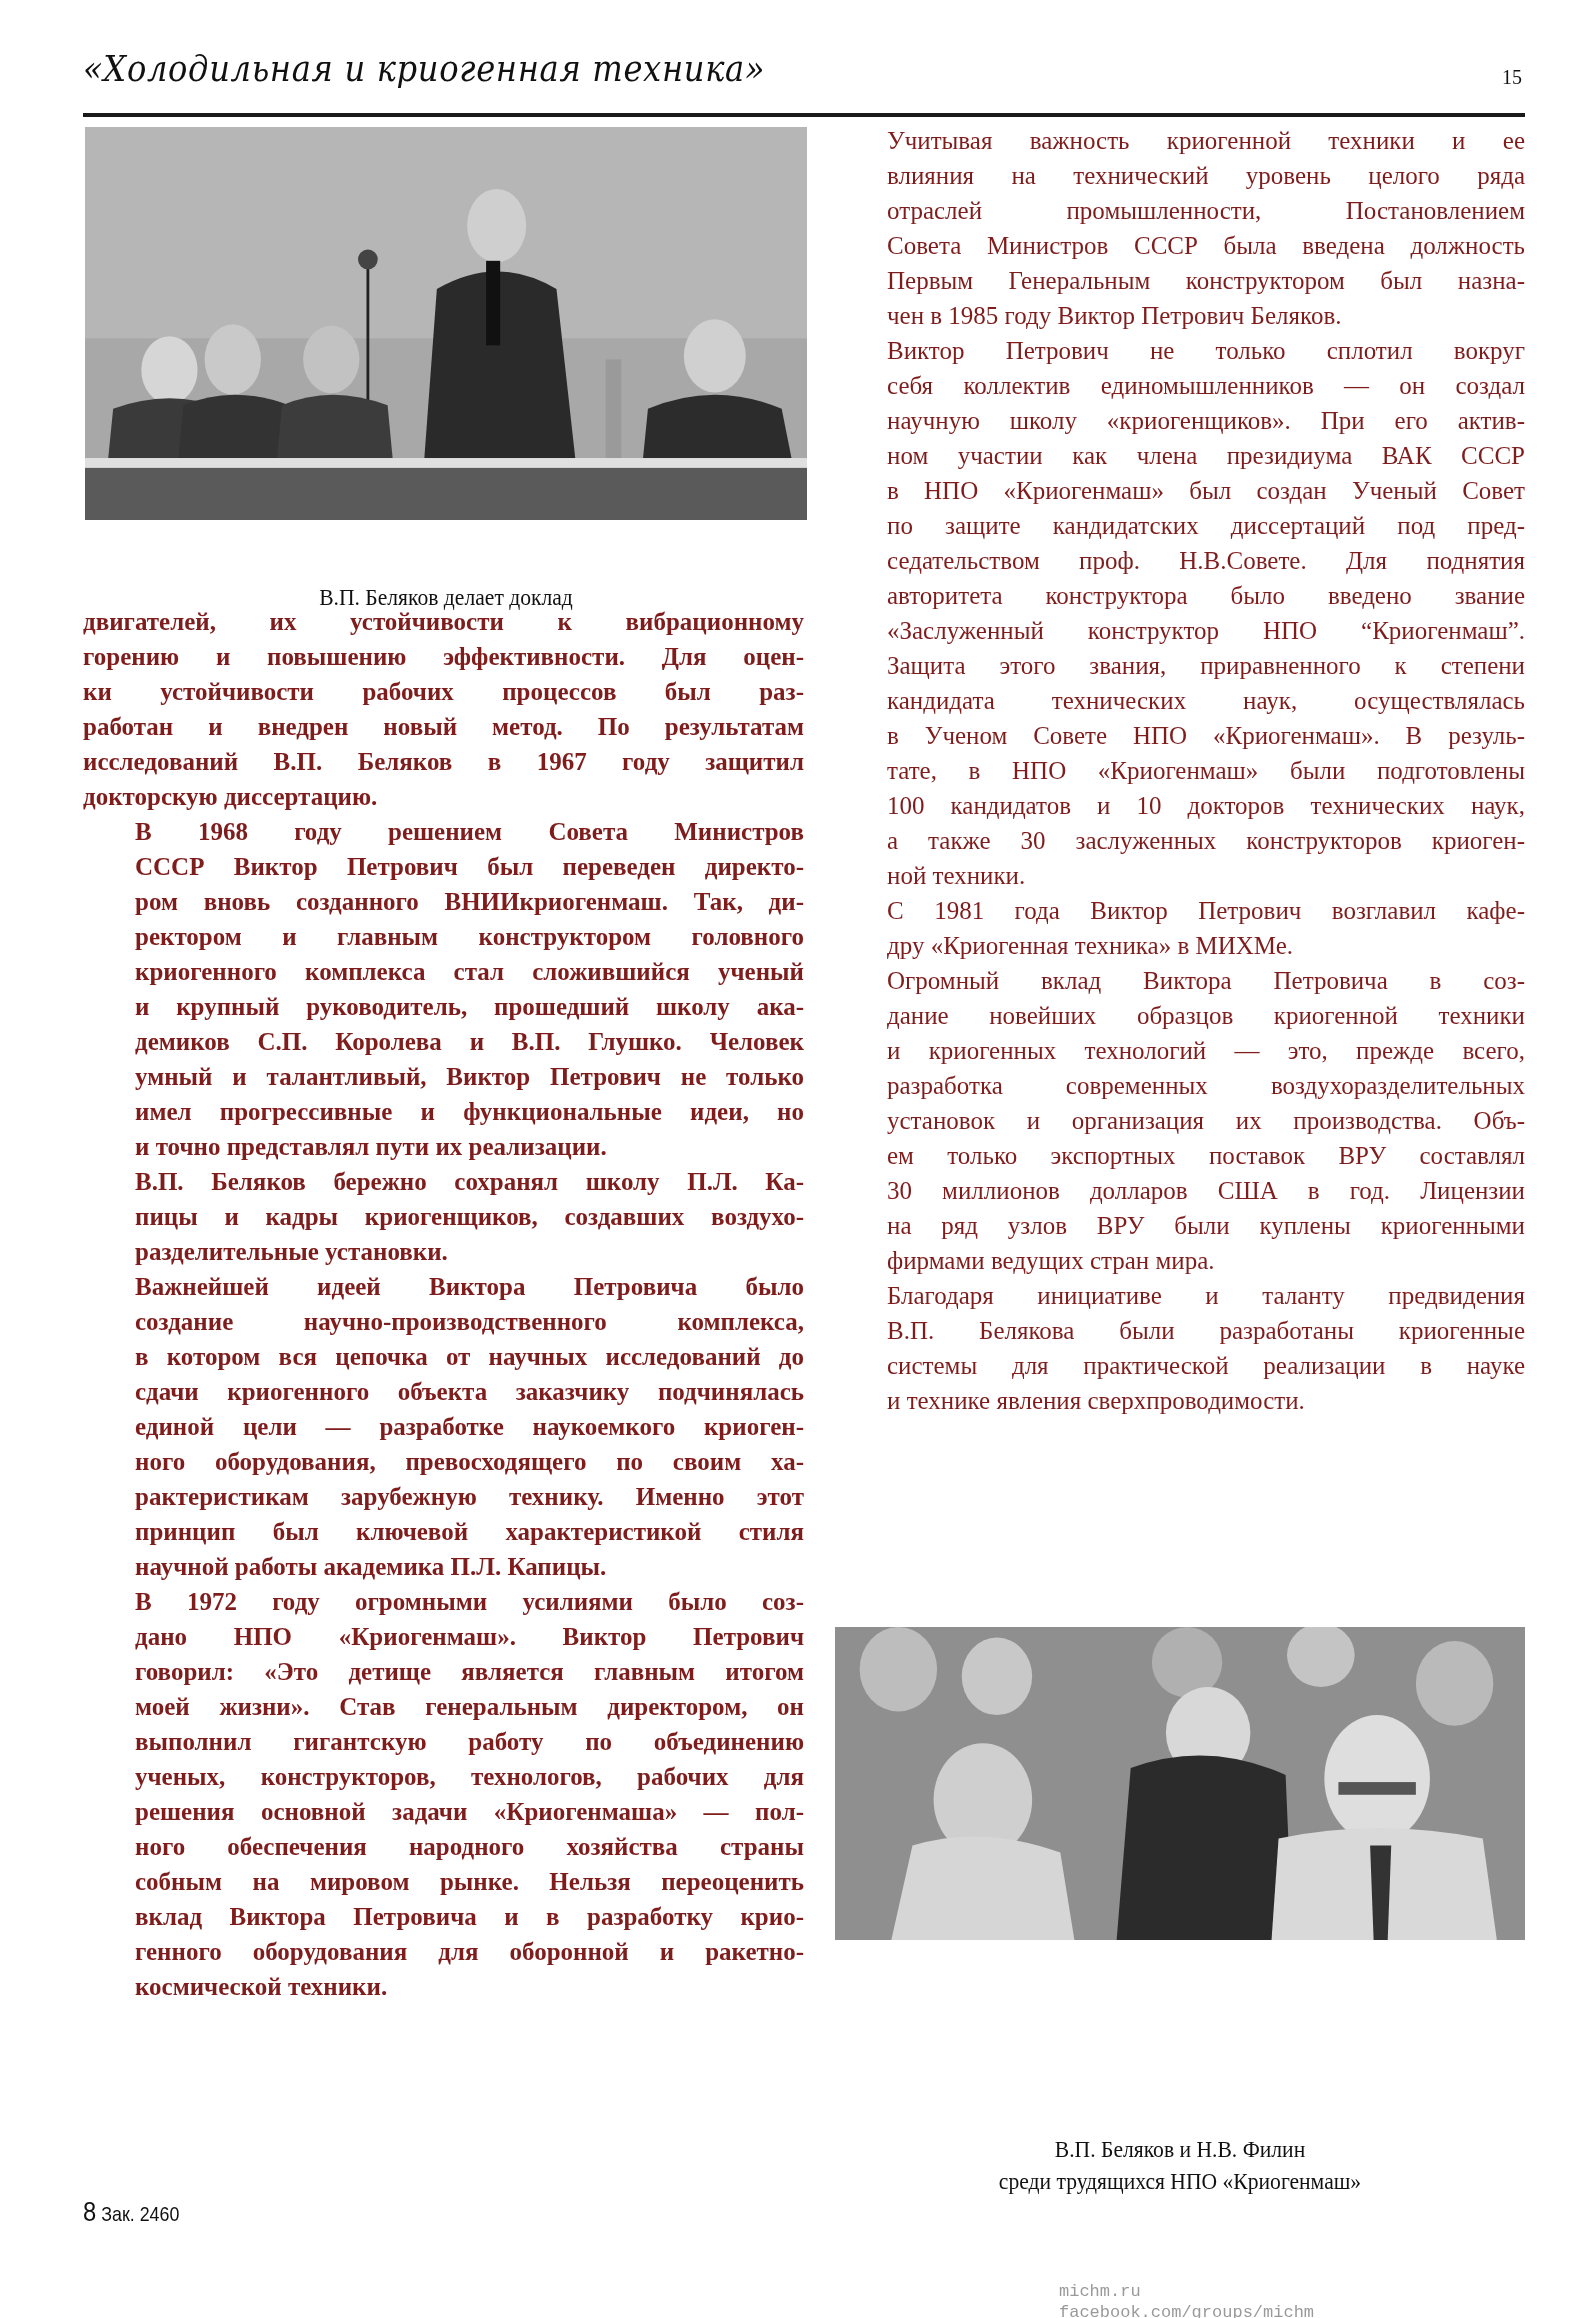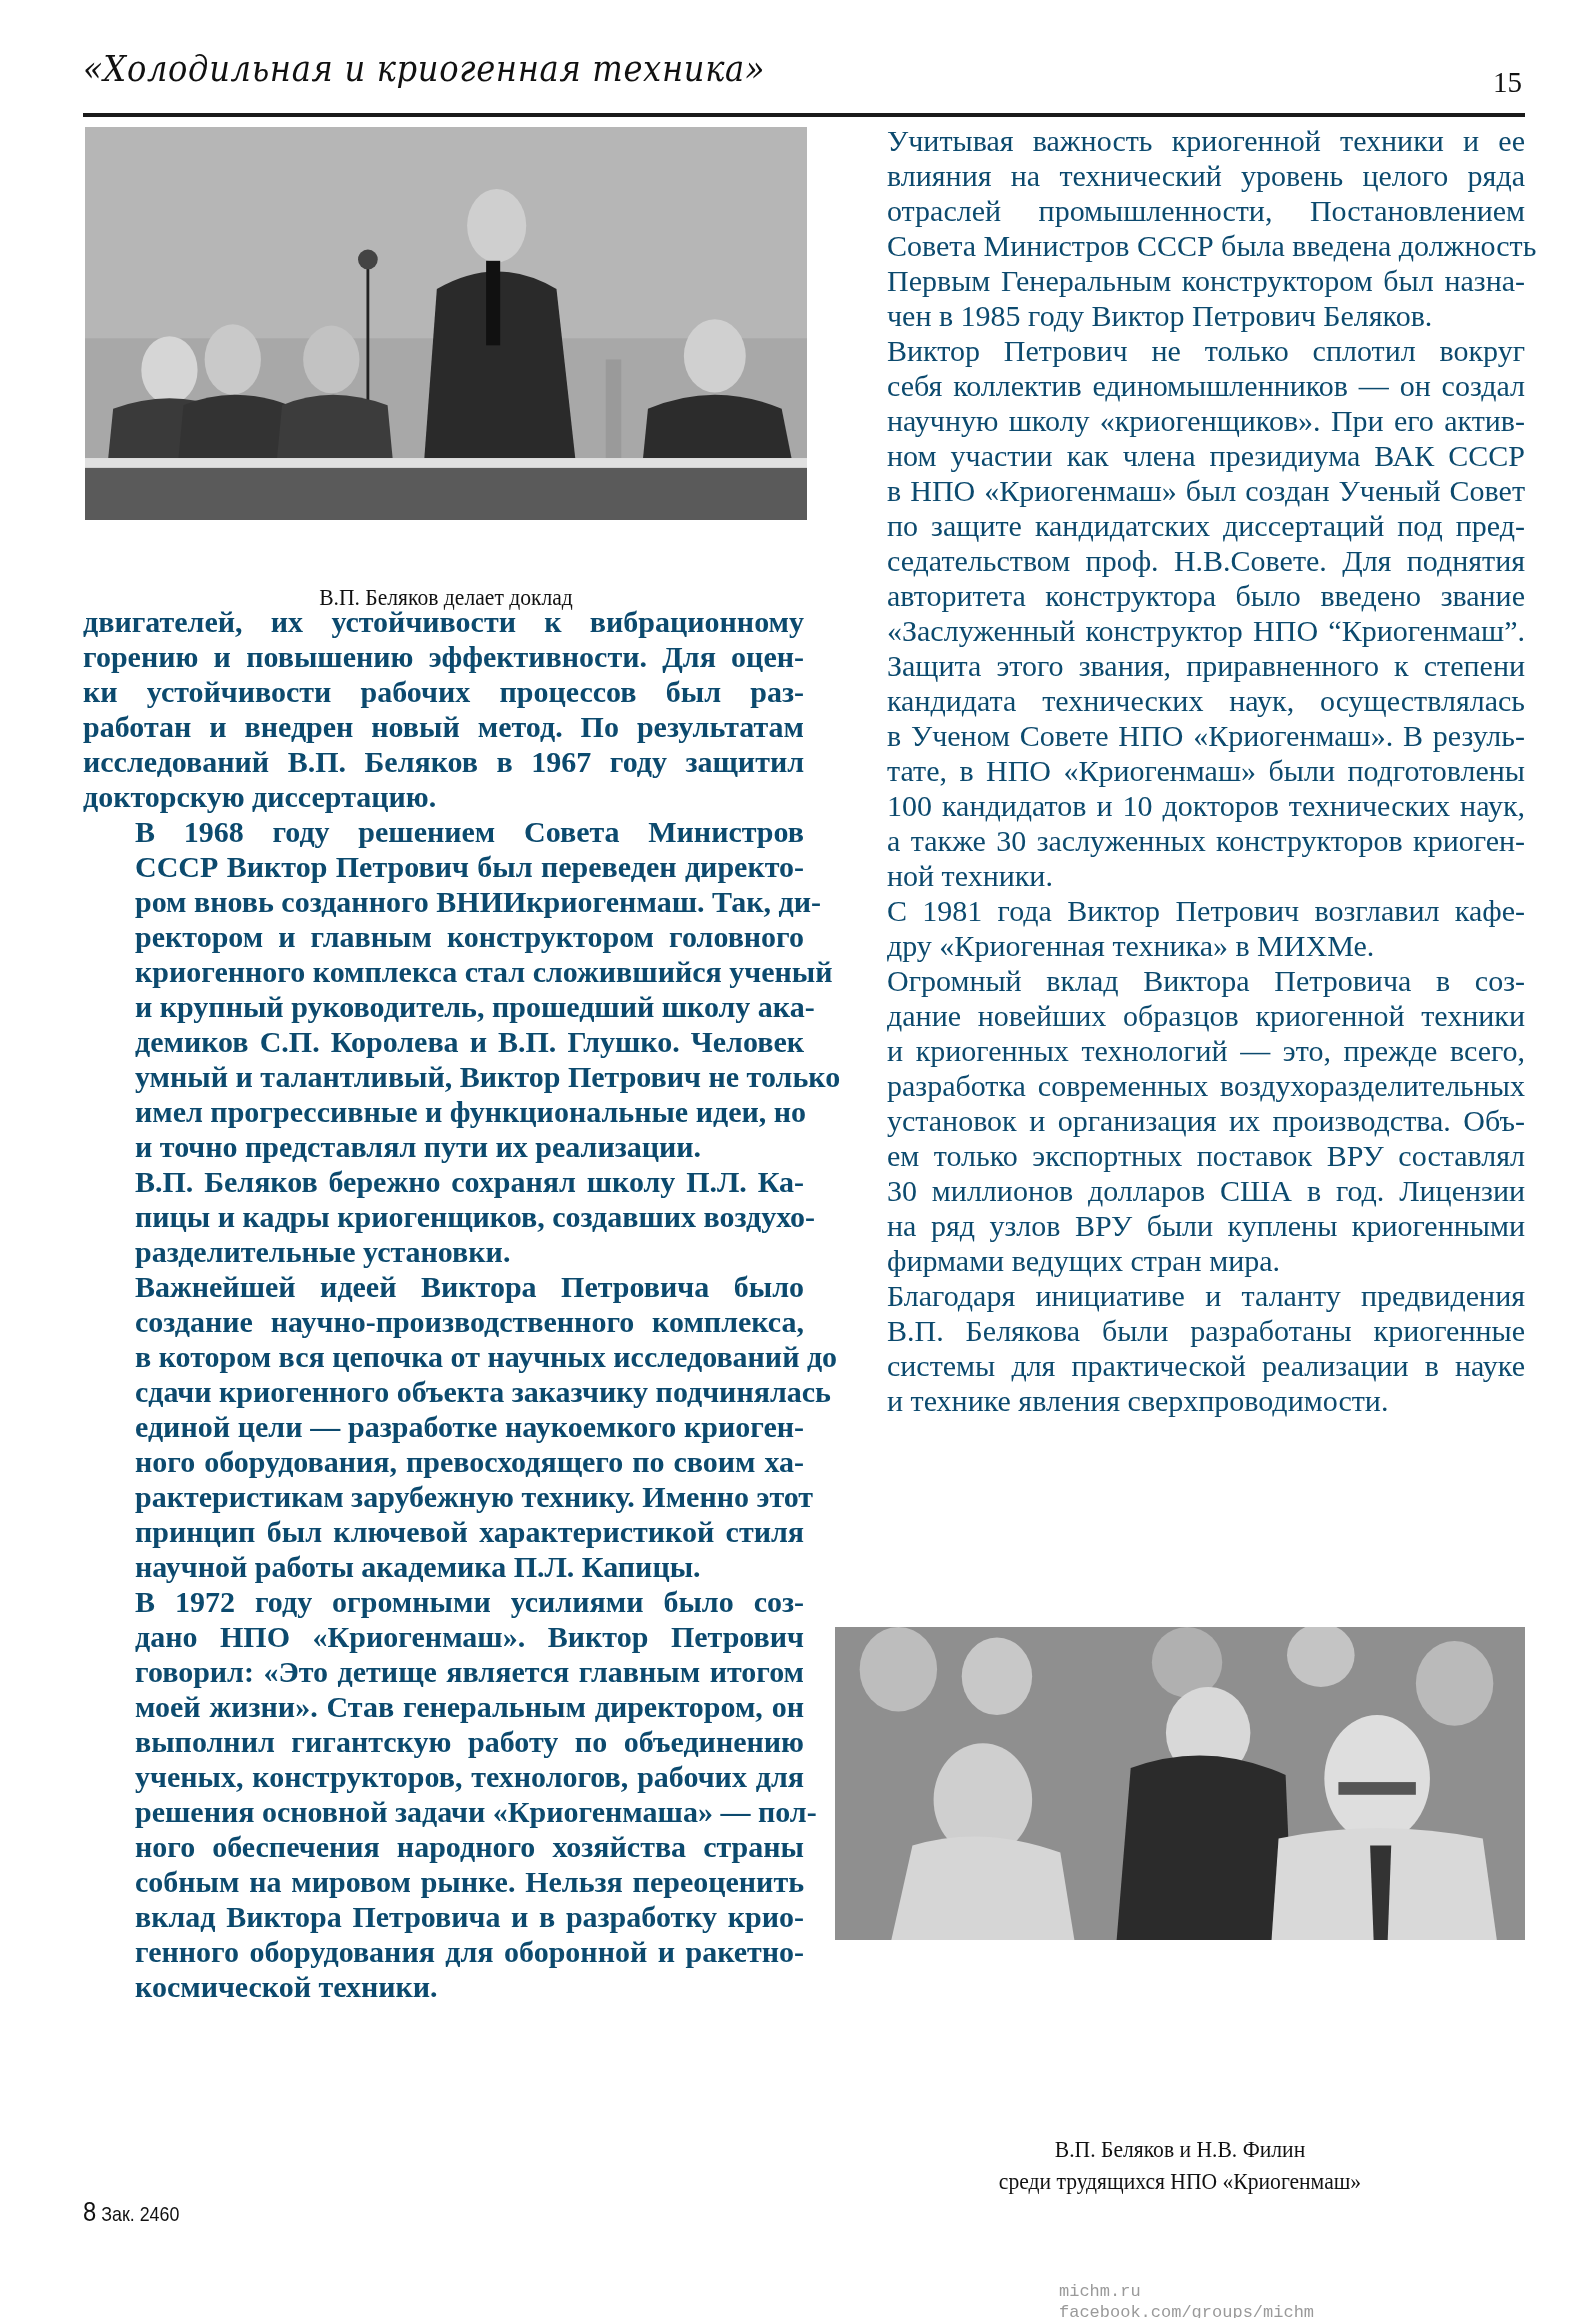--- a/index.html
+++ b/index.html
@@ -8,21 +8,21 @@
       font-family: "Liberation Serif", "DejaVu Serif", serif; color: #111;
     }
     .header-title {
       position: absolute; left: 83px; top: 49px;
       font-family: "DejaVu Serif", serif; font-style: italic;
       font-size: 35px; letter-spacing: 0.7px; color: #111;
       transform: scaleX(0.92); transform-origin: left center;
     }
     .page-number {
       position: absolute; right: 51px; top: 66px;
-      font-size: 29px; color: #111;
+      font-size: 20px; color: #111;
     }
     .header-rule {
       position: absolute; left: 83px; top: 113px; width: 1442px; height: 3.5px;
       background: #1a1a1a;
     }
     .photo {
       position: absolute; overflow: hidden;
       background:
         repeating-linear-gradient(45deg, rgba(0,0,0,0.10) 0 1.4px, rgba(255,255,255,0.0) 1.4px 2.8px),
         repeating-linear-gradient(-45deg, rgba(0,0,0,0.08) 0 1.4px, rgba(255,255,255,0.0) 1.4px 2.8px),
@@ -31,22 +31,22 @@
     .photo-top { left: 85px; top: 127px; width: 722px; height: 393px; }
     .photo-bottom { left: 835px; top: 1627px; width: 690px; height: 313px; }
     .photo svg { position: absolute; left: 0; top: 0; width: 100%; height: 100%; }
     .caption {
       position: absolute; text-align: center; font-size: 24px; line-height: 32px;
       transform: scaleX(0.9); transform-origin: center top;
     }
     .caption-top { left: 85px; width: 722px; top: 581px; }
     .caption-bottom { left: 835px; width: 690px; top: 2133px; }
     .column {
-      position: absolute; font-size: 30px; line-height: 35px;
-      text-align: justify; color: #0c4a6e;
+      position: absolute; font-size: 25px; line-height: 35px;
+      text-align: justify; color: #7f1d1d;
     }
     .column p { margin: 0; }
     .column p.indent { text-indent: 52px; }
     .column p.cont { text-indent: 0; }
     .col-left { left: 83px; width: 721px; top: 604px; font-weight: bold; }
     .col-right { left: 835px; width: 690px; top: 123px; }
     .line { display: block; text-align-last: justify; white-space: nowrap; }
     .line.last { text-align-last: left; }
     .footer-note {
       position: absolute; left: 83px; top: 2196px;

